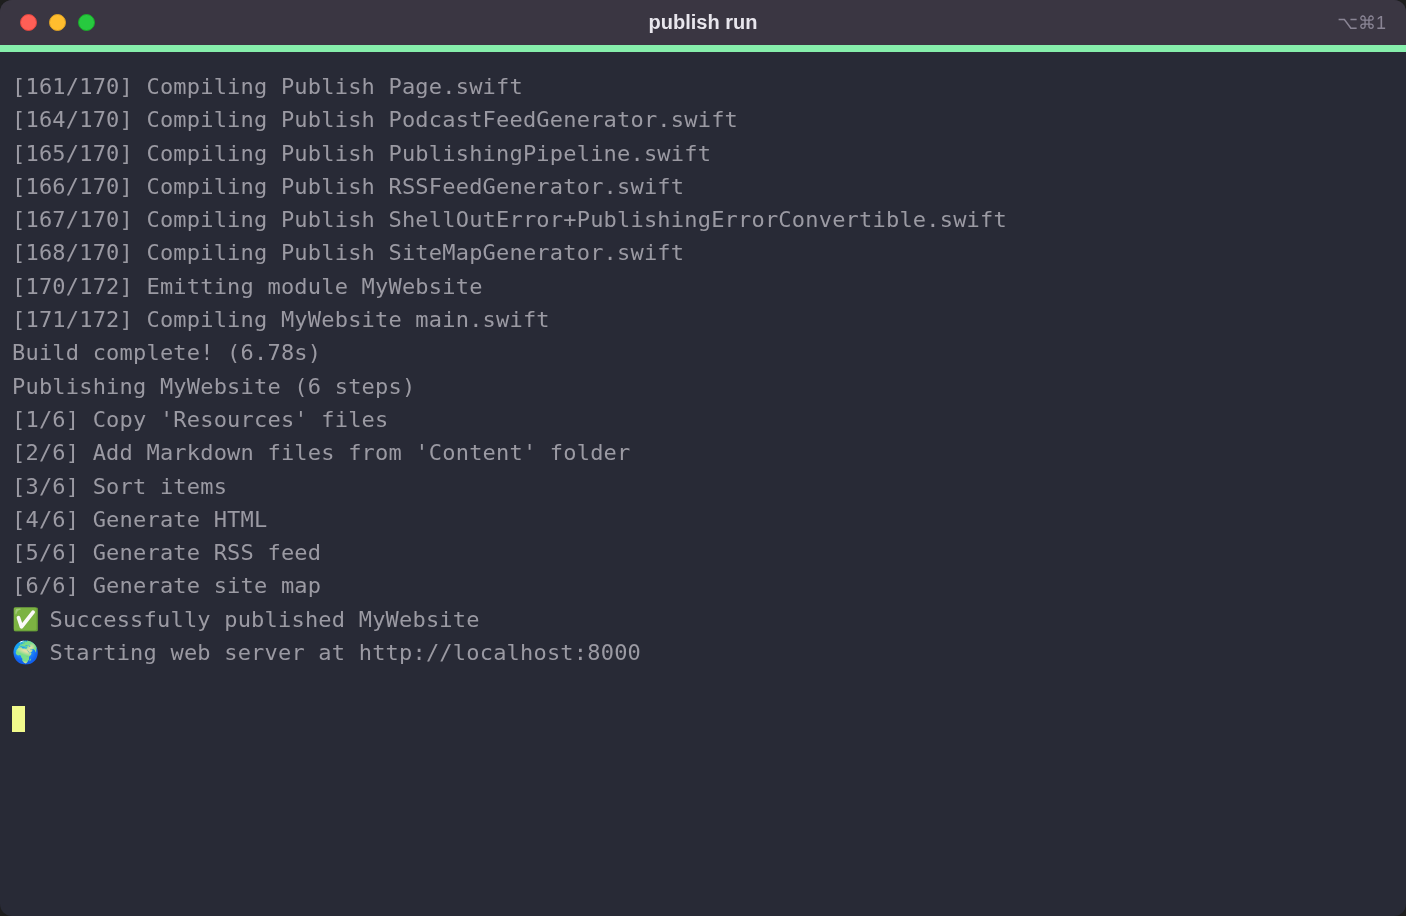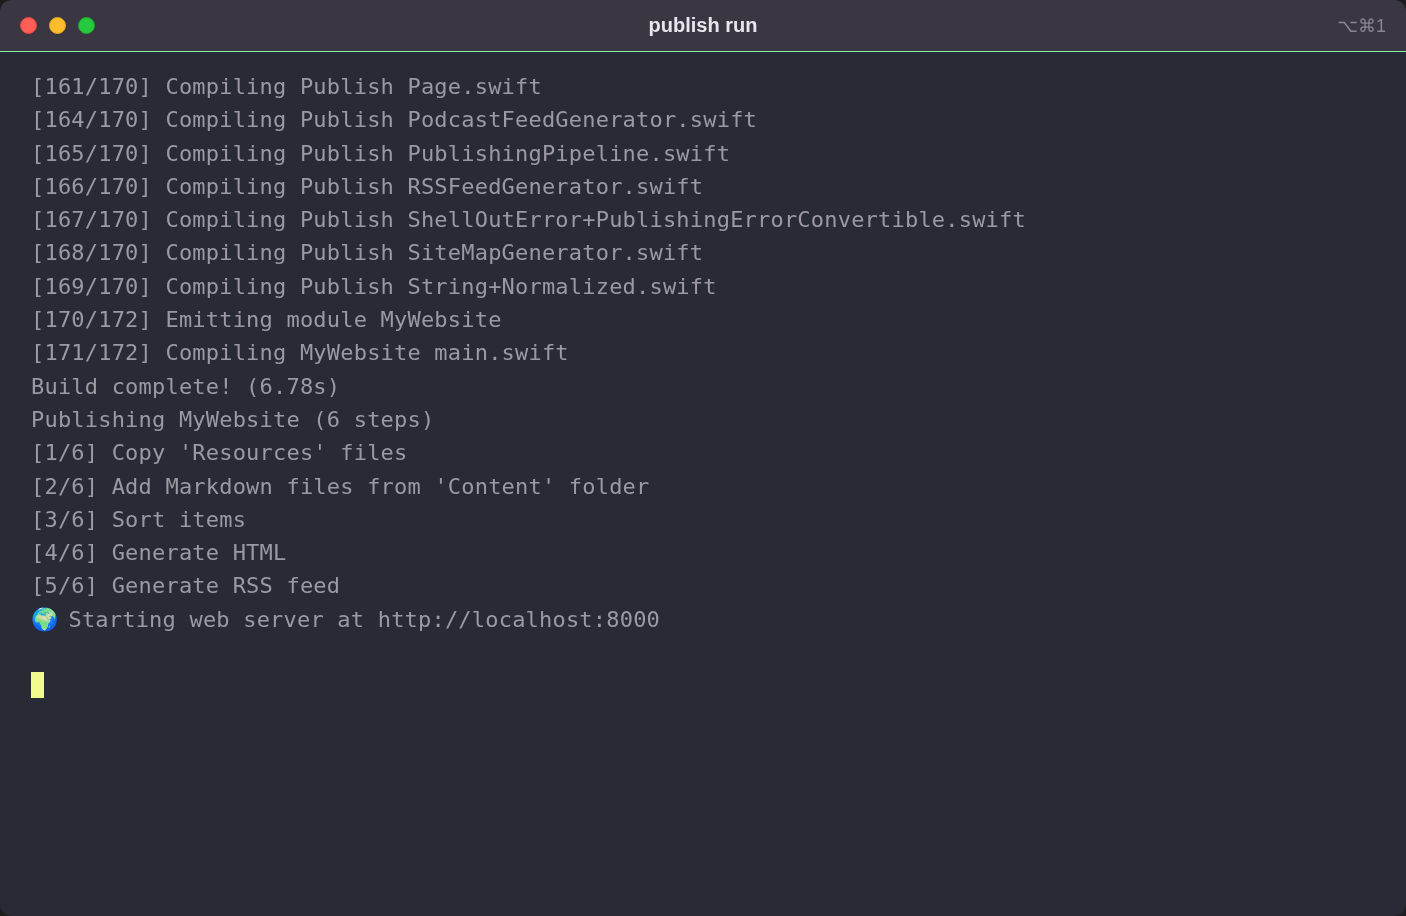--- a/index.html
+++ b/index.html
@@ -23,21 +23,21 @@
       display: flex;
       flex-direction: column;
     }
     .titlebar {
       height: 52px;
       background: #3a3642;
       display: flex;
       align-items: center;
       padding: 0 20px;
       position: relative;
-      border-bottom: 1px solid #86efac;
+      border-bottom: 7px solid #86efac;
     }
     .traffic-lights {
       display: flex;
       gap: 12px;
       align-items: center;
     }
     .traffic-light {
       width: 17px;
       height: 17px;
       border-radius: 50%;
@@ -73,21 +73,20 @@
       gap: 2px;
     }
     .terminal-content {
       flex: 1;
       padding: 18px 12px;
       overflow: hidden;
       font-size: 22px;
       line-height: 33.3px;
       color: #9b9aa3;
       letter-spacing: 0.2px;
-      margin-left: 19px;
     }
     .line {
       white-space: pre;
     }
     .emoji {
       display: inline-block;
       width: 24px;
       text-align: center;
     }
     .cursor {
@@ -115,27 +114,28 @@
     <div class="window-title">publish run</div>
     <div class="titlebar-right">⌥⌘1</div>
   </div>
   <div class="terminal-content">
     <div class="line">[161/170] Compiling Publish Page.swift</div>
     <div class="line">[164/170] Compiling Publish PodcastFeedGenerator.swift</div>
     <div class="line">[165/170] Compiling Publish PublishingPipeline.swift</div>
     <div class="line">[166/170] Compiling Publish RSSFeedGenerator.swift</div>
     <div class="line">[167/170] Compiling Publish ShellOutError+PublishingErrorConvertible.swift</div>
     <div class="line">[168/170] Compiling Publish SiteMapGenerator.swift</div>
-    <div class="line">[169/170] Compiling Publish String+Normalized.swift</div>
     <div class="line">[170/172] Emitting module MyWebsite</div>
     <div class="line">[171/172] Compiling MyWebsite main.swift</div>
     <div class="line">Build complete! (6.78s)</div>
     <div class="line">Publishing MyWebsite (6 steps)</div>
     <div class="line">[1/6] Copy 'Resources' files</div>
     <div class="line">[2/6] Add Markdown files from 'Content' folder</div>
     <div class="line">[3/6] Sort items</div>
     <div class="line">[4/6] Generate HTML</div>
     <div class="line">[5/6] Generate RSS feed</div>
+    <div class="line">[6/6] Generate site map</div>
+    <div class="line"><span class="emoji">✅</span><span> Successfully published MyWebsite</span></div>
     <div class="line"><span class="emoji">🌍</span><span> Starting web server at http://localhost:8000</span></div>
     <div class="blank-line"></div>
     <div class="line"><span class="cursor"></span></div>
   </div>
 </div>
 
 </body></html>

